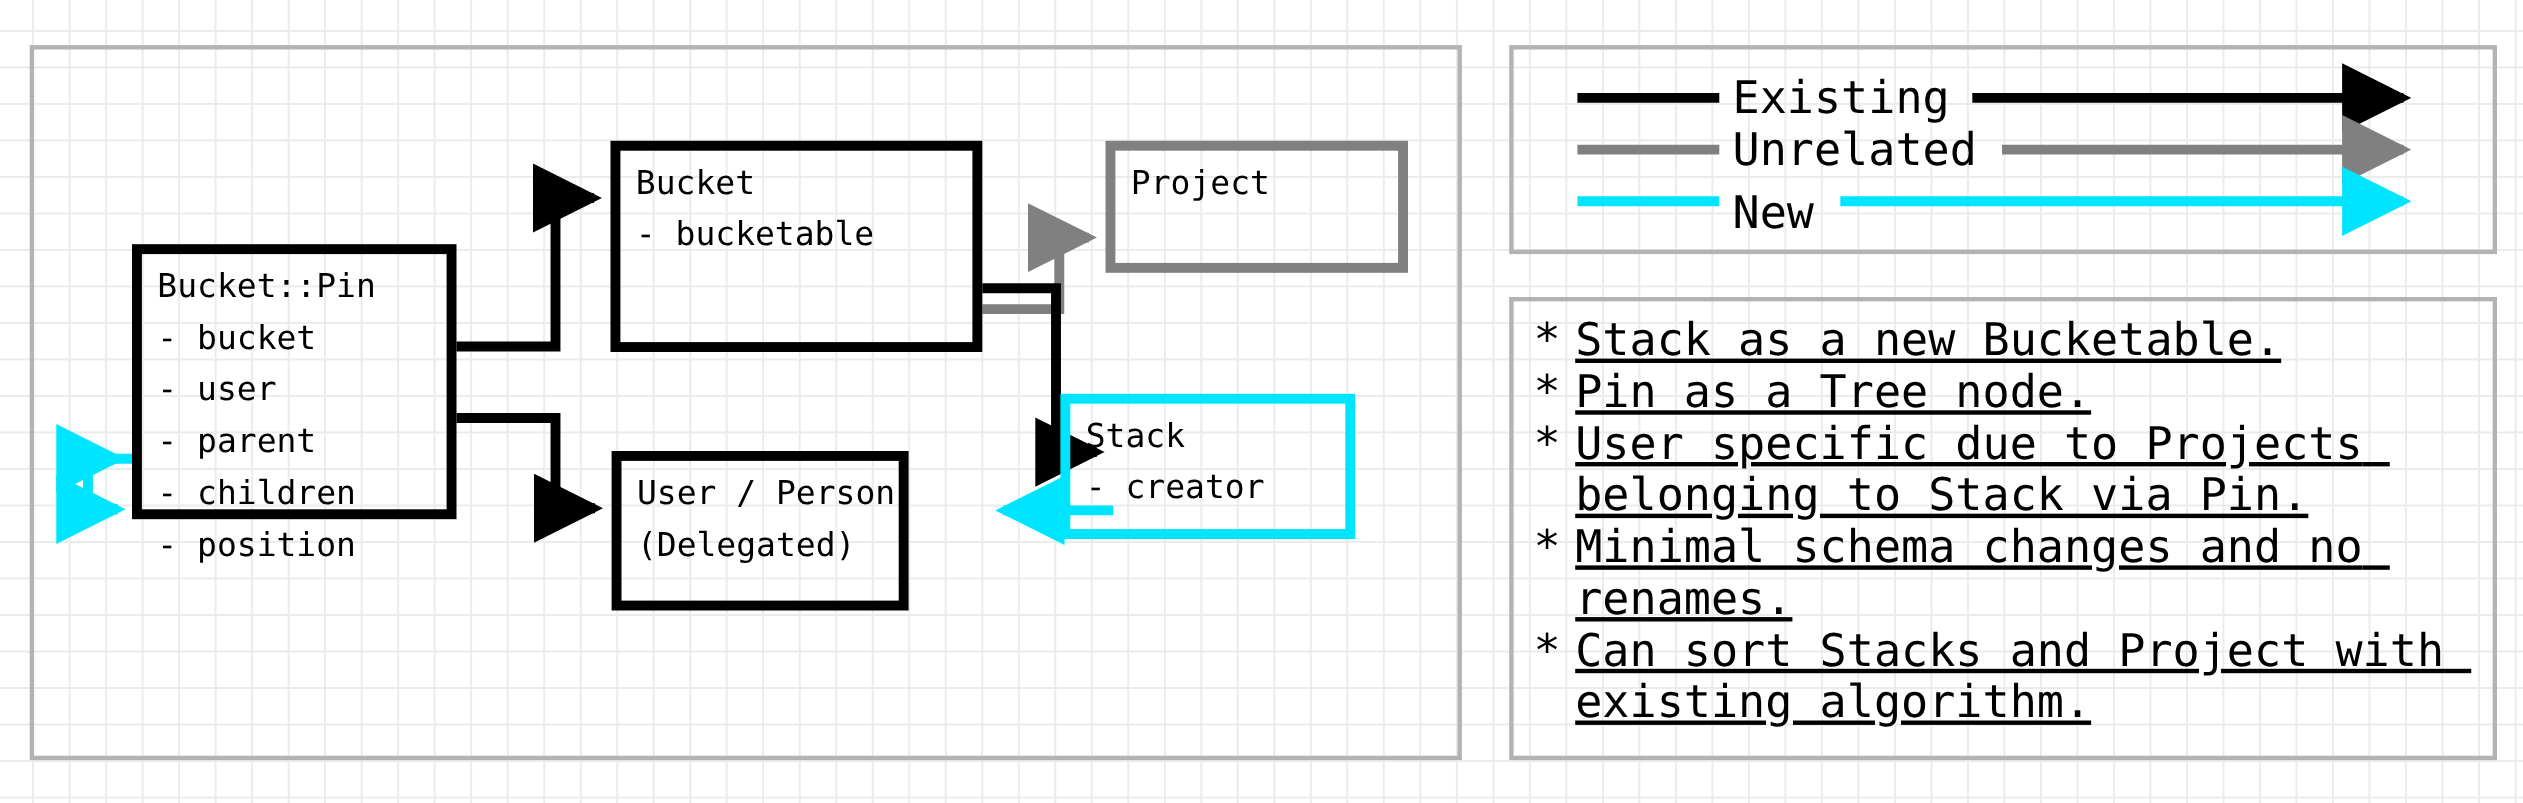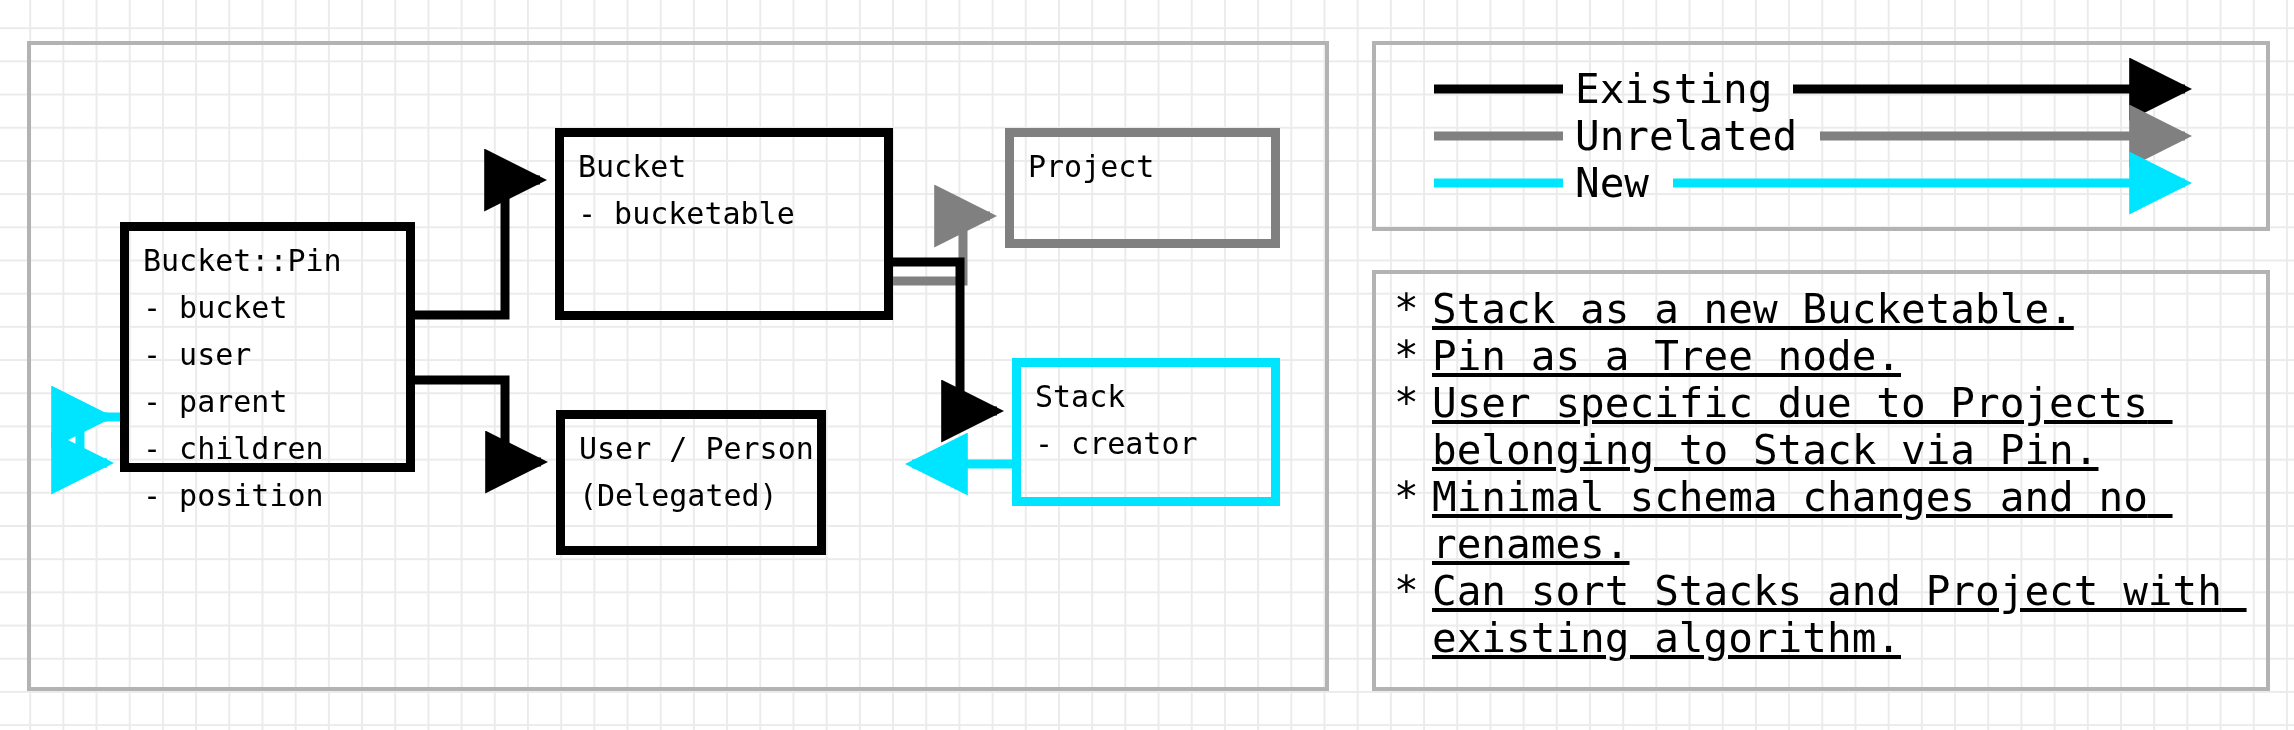--- a/index.html
+++ b/index.html
@@ -57,21 +57,21 @@
     line-height: 47px;
     color: #000000;
     white-space: pre;
     letter-spacing: 0px;
   }
 
   #box-pin     { left: 120px; top: 222px; width: 295px; height: 250px; }
   #box-bucket  { left: 555px; top: 128px; width: 338px; height: 192px; }
   #box-project { left: 1005px; top: 128px; width: 275px; height: 120px; }
   #box-user    { left: 556px; top: 410px; width: 270px; height: 145px; }
-  #box-stack   { left: 1012px; top: 358px; width: 268px; height: 148px; }
+  #box-stack   { left: 964px; top: 358px; width: 268px; height: 132px; }
 
   
   #legend-rows {
     position: absolute;
     left: 1372px;
     top: 41px;
     width: 898px;
     height: 190px;
   }
   .legend-row {
@@ -185,21 +185,21 @@
 - creator</div>
   </div>
 
   <div id="legend-rows">
     <div class="legend-row" style="top:20px;">
       <span class="legend-label" style="margin-left:203px;">Existing</span>
     </div>
     <div class="legend-row" style="top:67px;">
       <span class="legend-label" style="margin-left:203px;">Unrelated</span>
     </div>
-    <div class="legend-row" style="top:114px;">
+    <div class="legend-row" style="top:124px;">
       <span class="legend-label" style="margin-left:203px;">New</span>
     </div>
   </div>
 
   <div id="notes-list">
       <div class="note-item"><span class="note-bullet">*</span><span class="note-text">Stack as a new Bucketable.</span></div>
       <div class="note-item"><span class="note-bullet">*</span><span class="note-text">Pin as a Tree node.</span></div>
       <div class="note-item"><span class="note-bullet">*</span><span class="note-text">User specific due to Projects belonging to Stack via Pin.</span></div>
       <div class="note-item"><span class="note-bullet">*</span><span class="note-text">Minimal schema changes and no renames.</span></div>
       <div class="note-item"><span class="note-bullet">*</span><span class="note-text">Can sort Stacks and Project with existing algorithm.</span></div>

